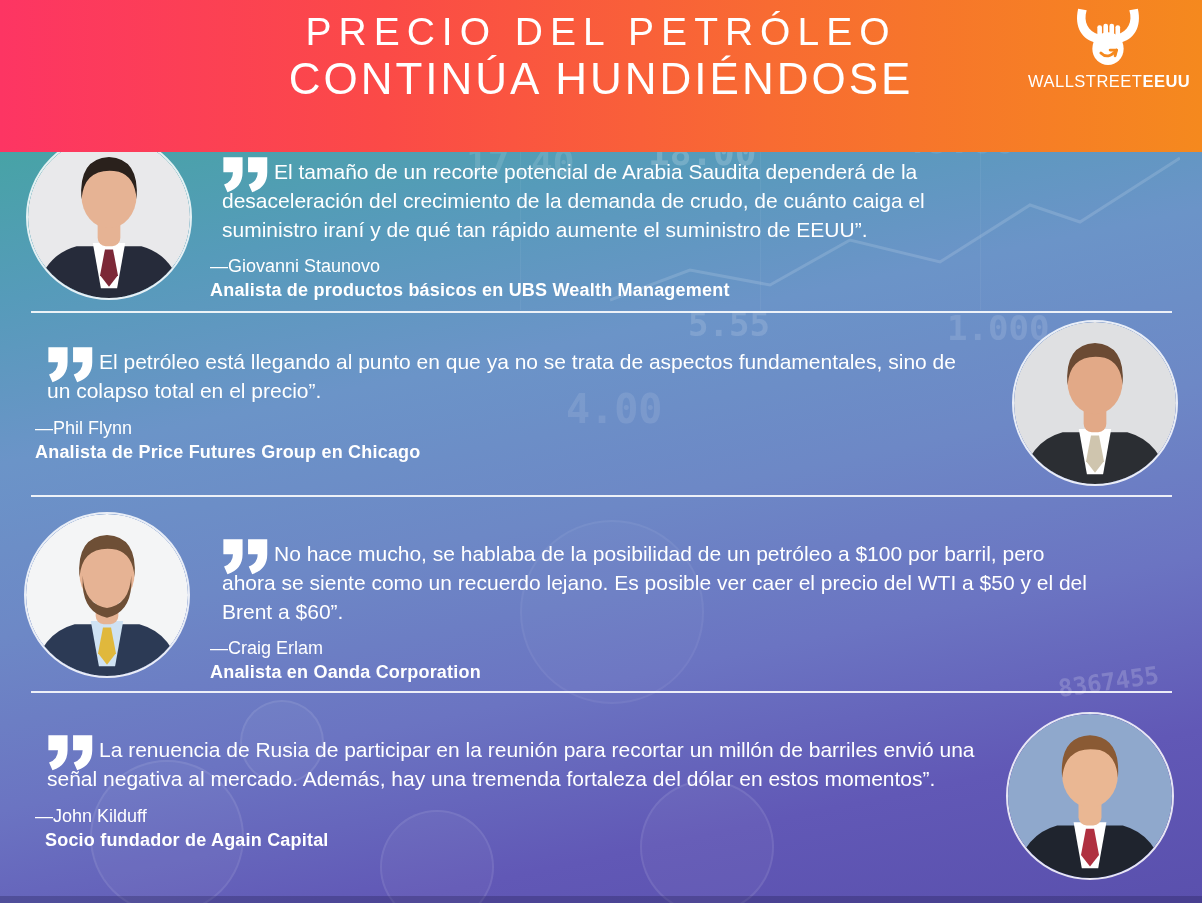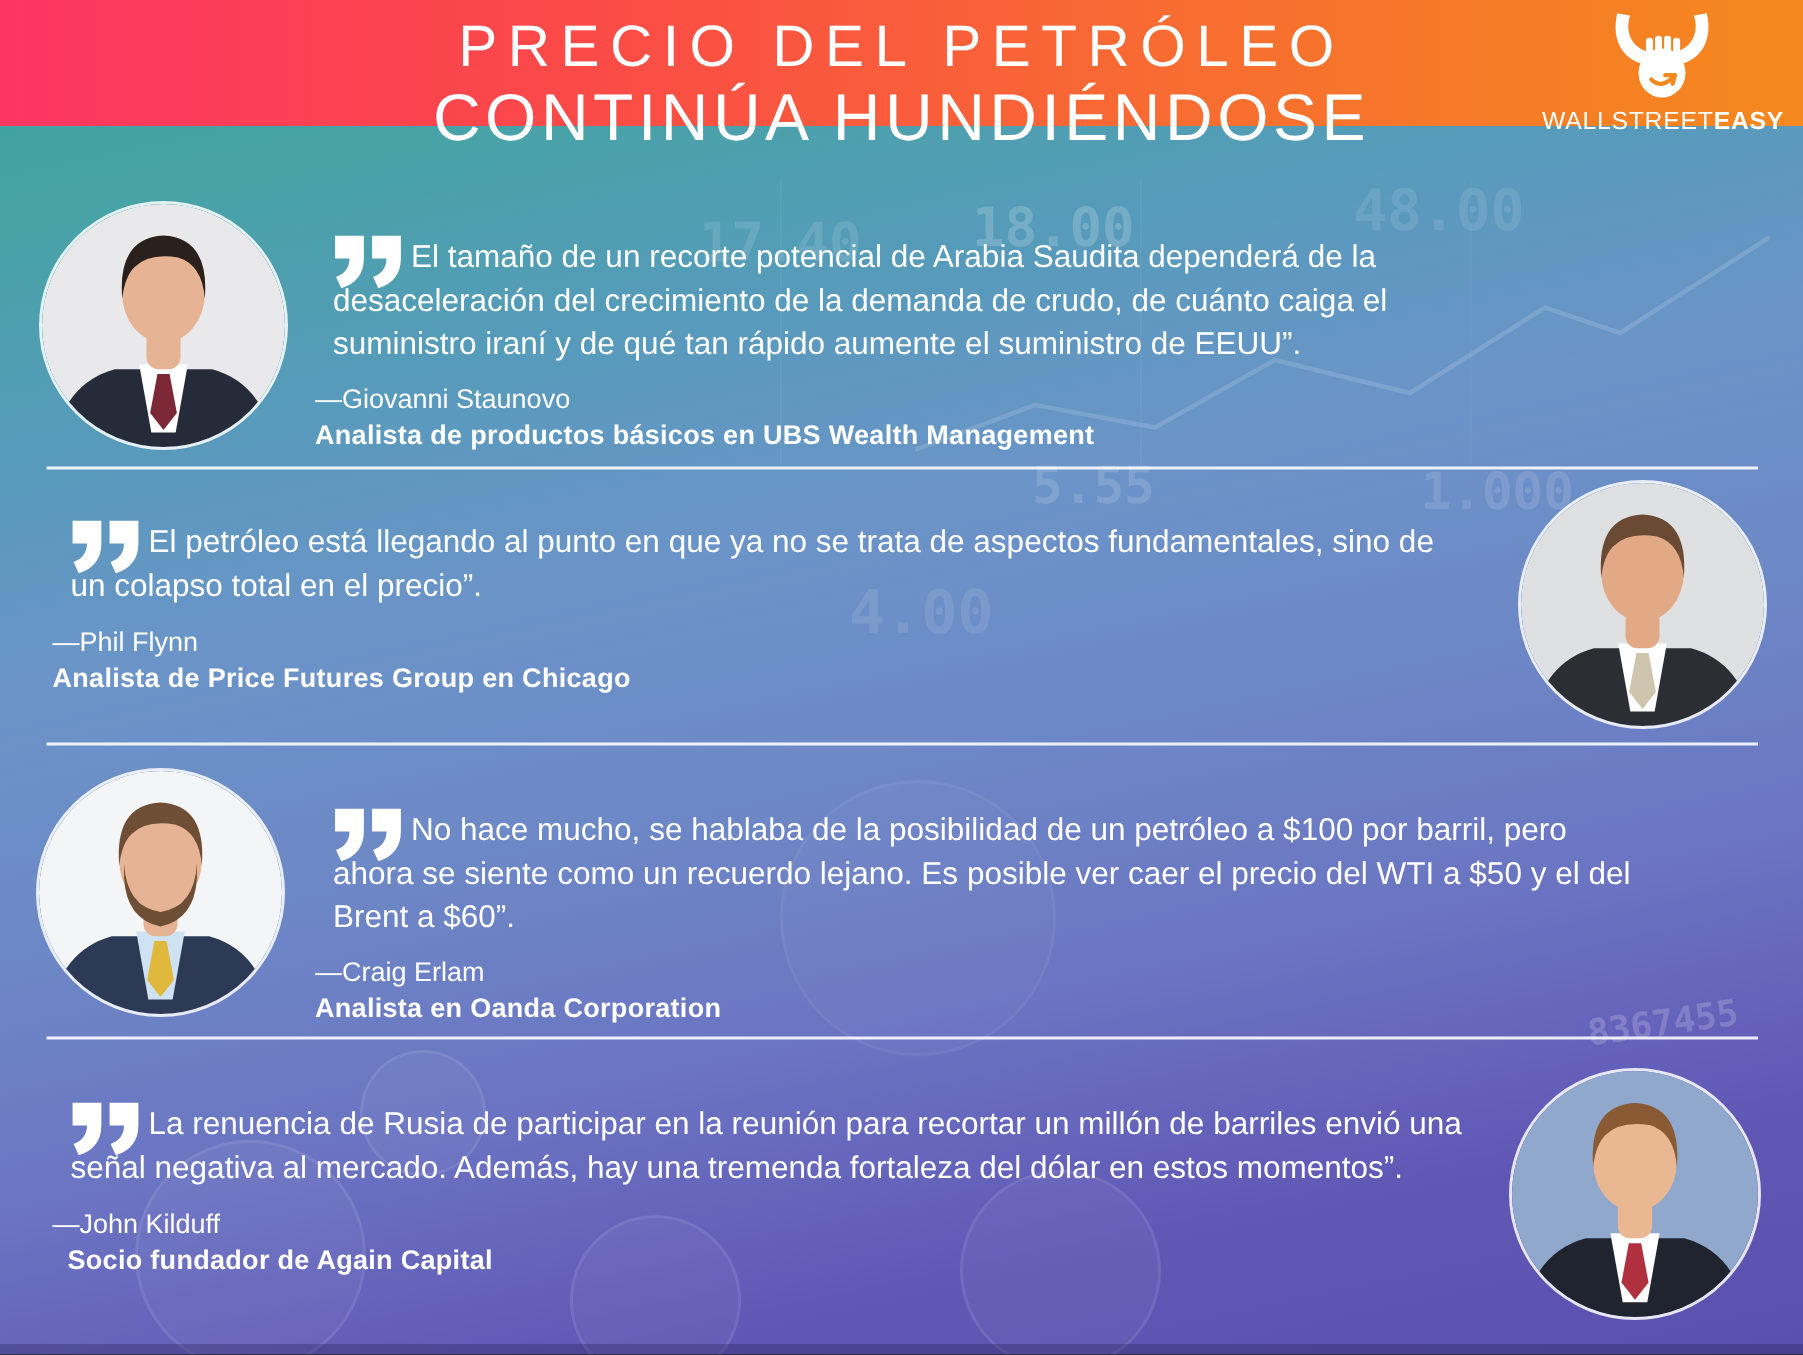--- a/index.html
+++ b/index.html
@@ -3,21 +3,21 @@
 <meta charset="utf-8">
 <style>
   html,body{margin:0;padding:0;background:#222;}
   .canvas{
     position:relative;width:1202px;height:903px;overflow:hidden;
     font-family:"Liberation Sans",sans-serif;color:#fff;
     background:linear-gradient(168deg,#3da09b 0%,#47a3a6 13%,#569bba 26%,#6b94c8 40%,#6d88c6 55%,#6b74c2 70%,#6158b6 85%,#5a50ad 100%);
   }
   
   .header{
-    position:absolute;left:0;top:0;width:1202px;height:84px;z-index:5;
+    position:absolute;left:0;top:0;width:1202px;height:152px;z-index:5;
     background:linear-gradient(90deg,#fd3563 0%,#fb4a47 32%,#f86b32 64%,#f5891e 100%);
   }
   .title-wrap{position:absolute;left:0;top:10px;width:1202px;text-align:center;}
   .title-line1{font-size:39px;font-weight:400;letter-spacing:7px;line-height:1.15;}
   .title-line2{font-size:44px;font-weight:400;letter-spacing:3px;line-height:1.1;}
   .brand{position:absolute;right:14px;top:6px;width:160px;text-align:center;}
   .brand svg{display:block;margin:0 auto;}
   .brand-text{font-size:16.5px;letter-spacing:.5px;margin-top:2px;white-space:nowrap;}
   .brand-text .bold{font-weight:700;}
   
@@ -79,21 +79,21 @@
         <path d="M102 4 C108 30 96 48 76 52 L73 40 C88 36 95 22 90 6 Z"></path>
         <rect x="45" y="27" width="6.5" height="22" rx="3"></rect>
         <rect x="53.5" y="25" width="6.5" height="24" rx="3"></rect>
         <rect x="62" y="25" width="6.5" height="24" rx="3"></rect>
         <rect x="70.5" y="27" width="6.5" height="22" rx="3"></rect>
         <ellipse cx="60" cy="60" rx="22" ry="23"></ellipse>
         <path d="M50 66 Q60 76 72 62" fill="none" stroke="#f5891e" stroke-width="4" stroke-linecap="round"></path>
         <path d="M72 62 L63 62 M72 62 L70 70" fill="none" stroke="#f5891e" stroke-width="4" stroke-linecap="round"></path>
       </svg>
       <div class="brand-text">
-        <span>WALLSTREET</span><span class="bold">EASY</span>
+        <span>WALLSTREET</span><span class="bold">EEUU</span>
       </div>
     </div>
   </header>
 
   <div class="sec">
     <div class="avatar" style="left:26px;top:134px;width:166px;height:166px;">
         <svg viewBox="0 0 100 100" xmlns="http://www.w3.org/2000/svg">
       <defs>
             <clipPath id="clip0">
               <circle cx="50" cy="50" r="50"></circle>

